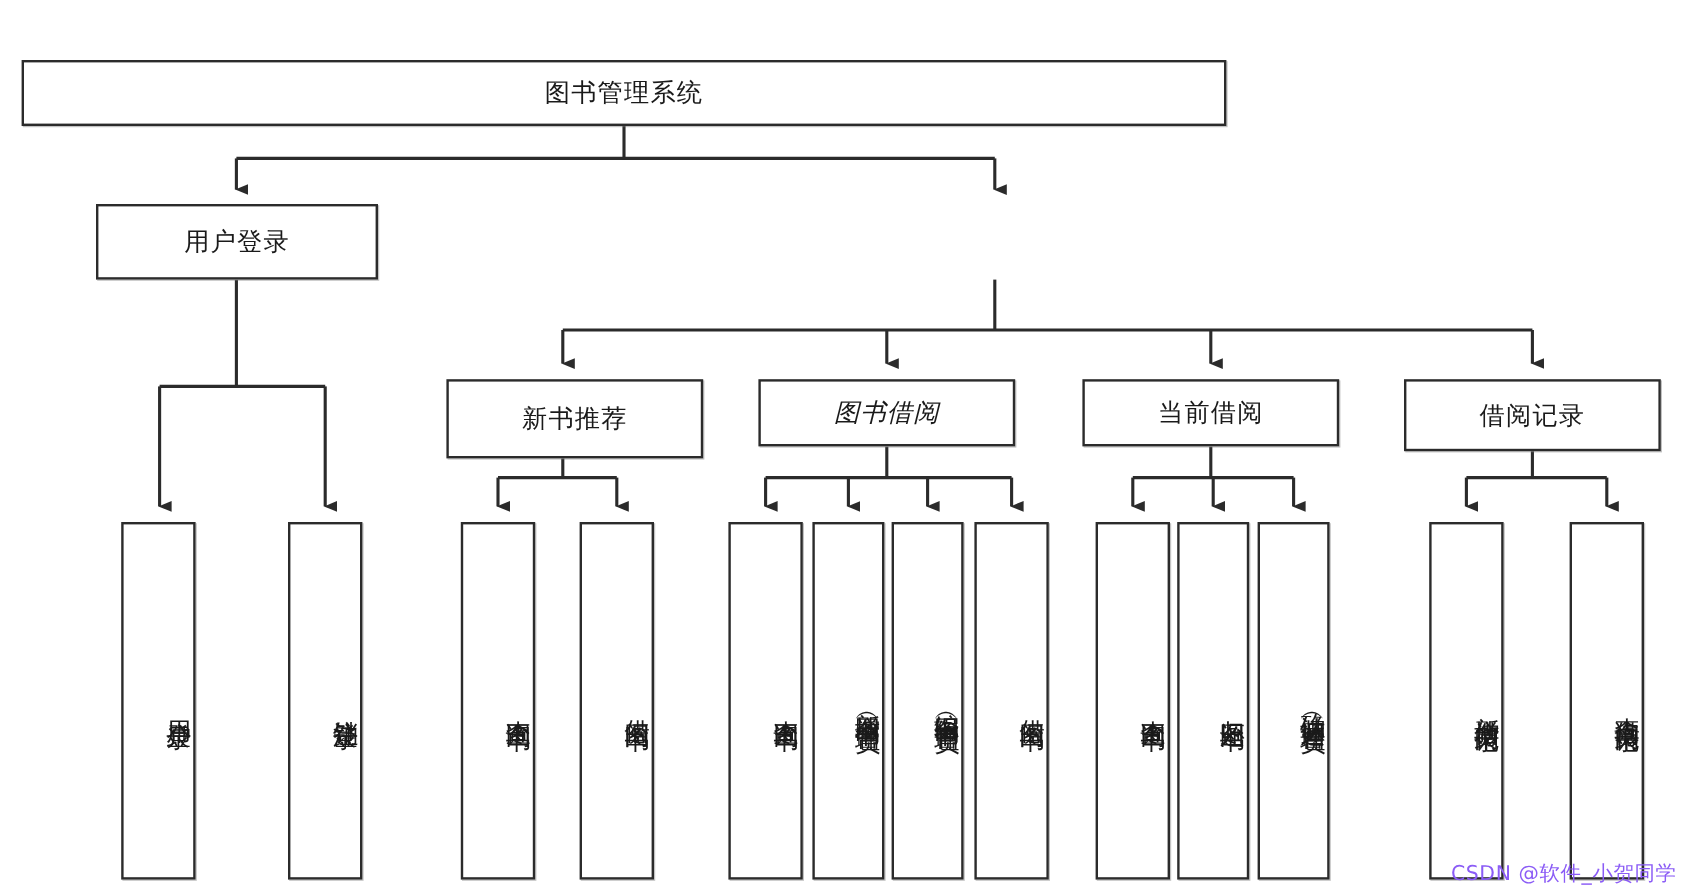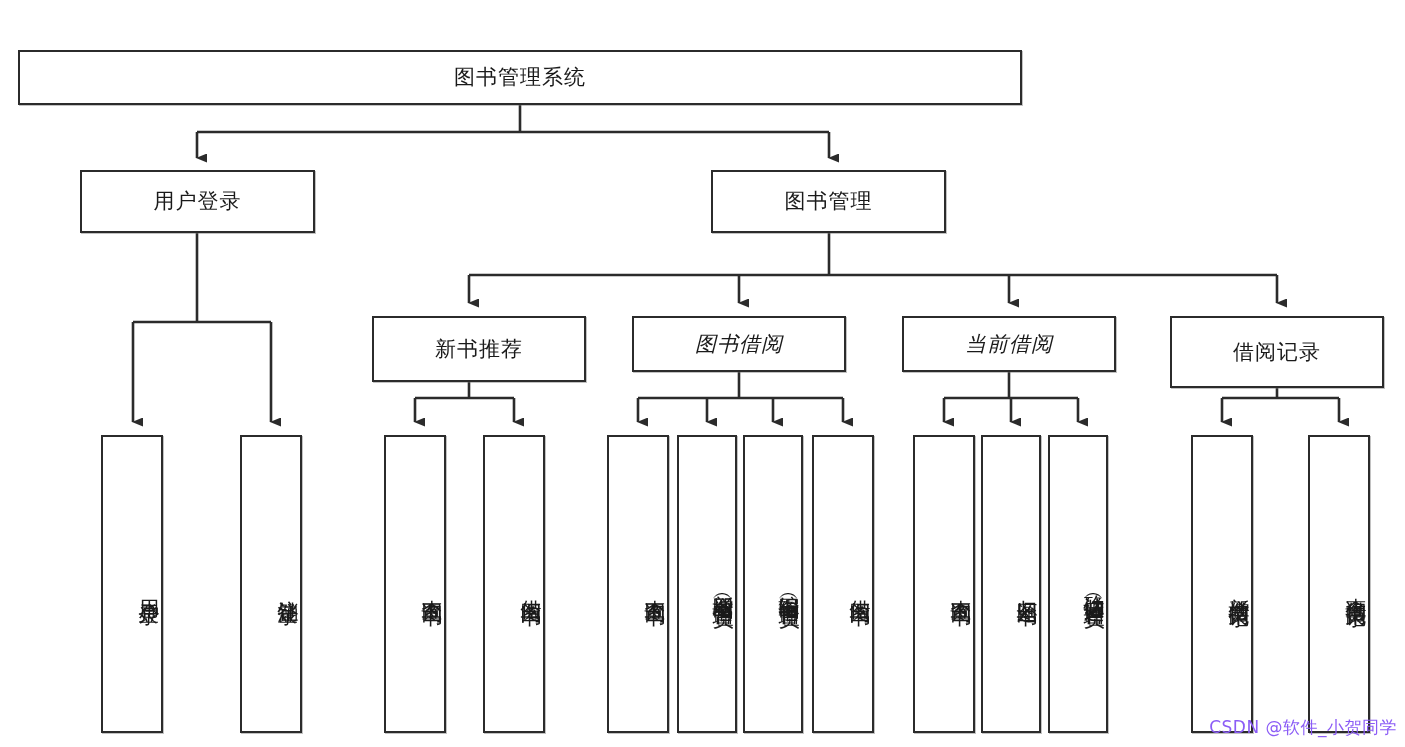--- a/index.html
+++ b/index.html
@@ -123,34 +123,31 @@
     </g>
   </svg>
 
   <div class="node node-h" style="left:18px; top:12px; width:1004px; height:55px;margin-top:38px;">
     <span>图书管理系统</span>
   </div>
 
   <div class="node node-h" style="left:80px; top:170px; width:235px; height:63px;">
     <span>用户登录</span>
   </div>
-  <div class="node node-h" style="left:711px; top:170px; width:235px; height:63px;">
-    <span>图书管理</span>
-  </div>
 
   <div class="node node-h" style="left:372px; top:316px; width:214px; height:66px;">
     <span>新书推荐</span>
   </div>
   <div class="node node-h" style="left:632px; top:316px; width:214px; height:56px;font-style:italic;">
     <span>图书借阅</span>
   </div>
-  <div class="node node-h" style="left:902px; top:316px; width:214px; height:56px;font-style:italic;">
+  <div class="node node-h" style="left:902px; top:316px; width:214px; height:56px;">
     <span>当前借阅</span>
   </div>
-  <div class="node node-h" style="left:1170px; top:316px; width:214px; height:72px;">
+  <div class="node node-h" style="left:1170px; top:316px; width:214px; height:60px;">
     <span>借阅记录</span>
   </div>
 
   <div class="node node-v" style="left:101px; top:435px; width:62px; height:298px;">
     <span>用户登录</span>
   </div>
   <div class="node node-v" style="left:240px; top:435px; width:62px; height:298px;">
     <span>注销登录</span>
   </div>
 

